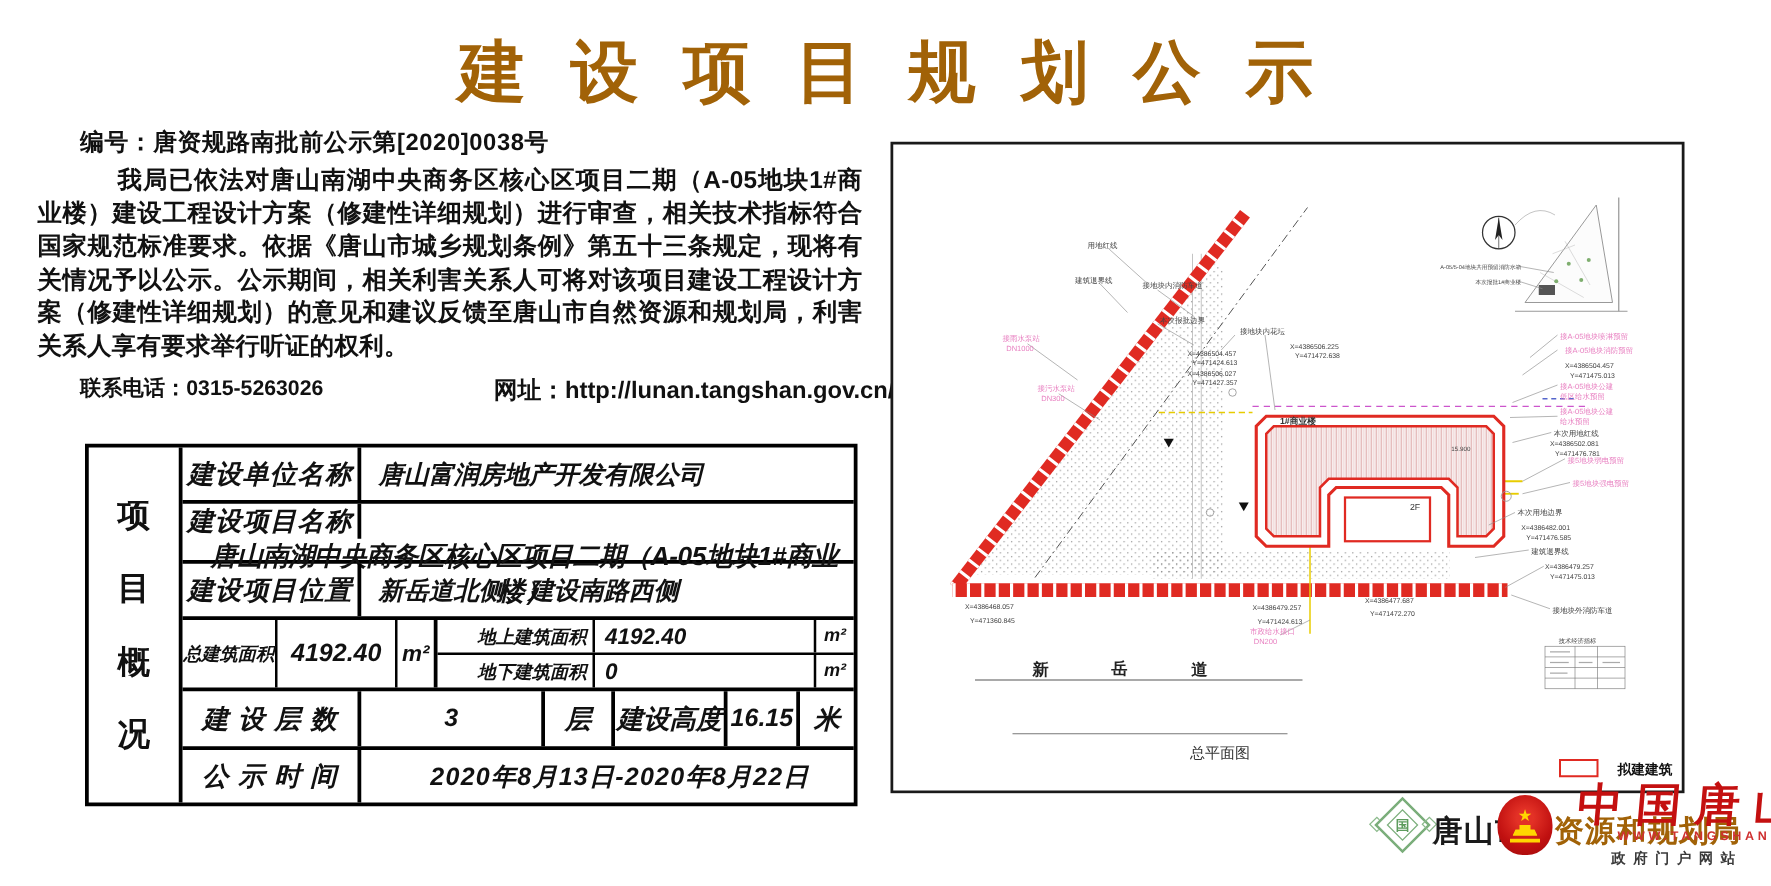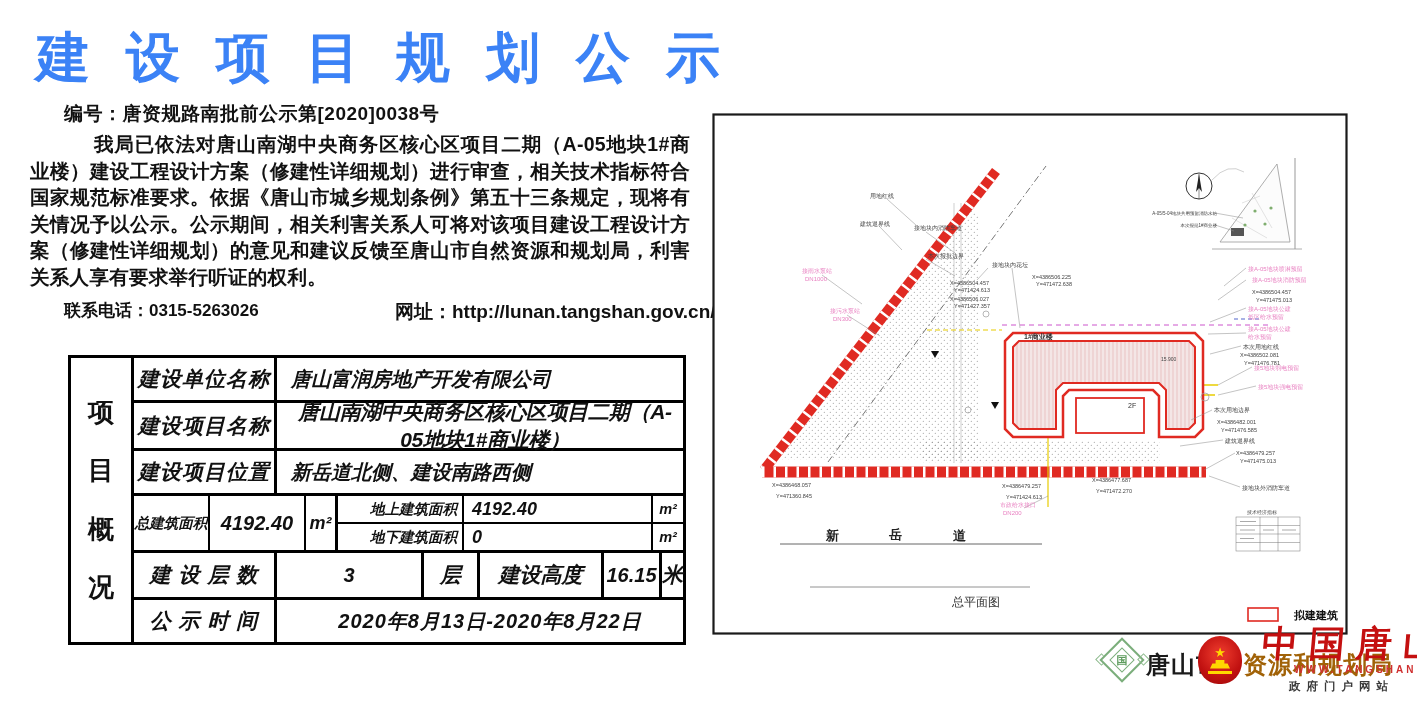--- a/index.html
+++ b/index.html
@@ -1,39 +1,39 @@
 <!DOCTYPE html>
 <html><head>
 <meta charset="utf-8">
 <style>
   html,body{margin:0;padding:0;}
   body{width:1417px;height:709px;position:relative;background:#fff;overflow:hidden;
        font-family:"Liberation Sans","DejaVu Sans",sans-serif;color:#111;}
   .abs{position:absolute;}
   
-  .title{top:22px;left:0;width:100%;text-align:left;font-size:54px;font-weight:900;
-         color:#3b82f6;letter-spacing:36px;text-indent:36px;white-space:nowrap;}
+  .title{top:22px;left:0;width:100%;text-align:center;font-size:54px;font-weight:900;
+         color:#a16207;letter-spacing:36px;text-indent:36px;white-space:nowrap;}
   
   .doc-number{left:64px;top:101px;font-size:19px;font-weight:700;letter-spacing:0.5px;}
   .body-par{left:30px;top:131px;width:660px;font-size:19.5px;font-weight:700;line-height:26.5px;
             text-align:justify;text-indent:64px;letter-spacing:0.3px;}
   .contact-phone{left:64px;top:299px;font-size:17px;font-weight:700;}
   .contact-web{left:395px;top:299px;font-size:19px;font-weight:700;}
   
   .tbl{left:68px;top:355px;width:618px;border:3px solid #000;display:flex;background:#fff;box-sizing:border-box;}
   .tbl-side{width:72px;border-right:3px solid #000;display:flex;flex-direction:column;
             align-items:center;justify-content:space-evenly;font-size:26px;font-weight:700;padding:14px 0;}
   .tbl-rows{flex:1;display:flex;flex-direction:column;font-style:italic;}
   .trow{display:flex;border-bottom:3px solid #000;align-items:stretch;}
   .trow:last-child{border-bottom:none;gap:20px;}
   .tlbl{width:140px;border-right:3px solid #000;display:flex;align-items:center;justify-content:center;
         font-size:21px;font-weight:700;letter-spacing:1px;flex-shrink:0;}
   .tval{flex:1;display:flex;align-items:center;padding-left:14px;font-size:20px;font-weight:700;}
   .tval.small{font-size:21px;padding-left:10px;letter-spacing:-0.3px;text-align:center;}
-  .tval.center{justify-content:center;padding-left:0;letter-spacing:1px;}.h45{height:45px;}.h42{height:42px;}.h52{height:54px;}.h44{height:44px;}
+  .tval.center{justify-content:center;padding-left:0;letter-spacing:1px;}.h45{height:45px;flex-direction:column;}.h42{height:42px;}.h52{height:54px;}.h44{height:44px;}
   .cell{display:flex;align-items:center;justify-content:center;font-weight:700;box-sizing:border-box;}
   .br2{border-right:2px solid #000;}.br3{border-right:3px solid #000;}
   .scale-wrap{flex:1;display:flex;padding:0;align-items:stretch;}
   .sub2{flex:1;display:flex;flex-direction:column;}
   .sub2 .srow{flex:1;display:flex;padding-left:24px;}
   .sub2 .srow:first-child{border-bottom:2px solid #000;}
   .fs14{font-size:14.5px;}.fs18{font-size:18px;}.fs20{font-size:20px;}.fs21{font-size:21px;}
   .valleft{justify-content:flex-start;padding-left:8px;}
   
   .plan{left:712px;top:108px;width:636px;height:527px;}
@@ -107,21 +107,21 @@
             <div class="cell fs14" style="width:30px;">m²</div>
           </div>
         </div>
       </div>
     </div>
     <div class="trow h44">
       <div class="tlbl">建 设 层 数</div>
       <div class="scale-wrap">
         <div class="cell br3 fs20" style="width:147px;">3</div>
         <div class="cell br3 fs21" style="width:56px;">层</div>
-        <div class="cell br3 fs21" style="width:124px;text-align:center;">建设高度</div>
+        <div class="cell br3 fs21" style="width:90px;text-align:center;">建设高度</div>
         <div class="cell br3 fs20" style="width:58px;">16.15</div>
         <div class="cell fs21" style="flex:1;">米</div>
       </div>
     </div>
     <div class="trow h42">
       <div class="tlbl">公 示 时 间</div>
       <div class="tval center">2020年8月13日-2020年8月22日</div>
     </div>
   </div>
 </div>

